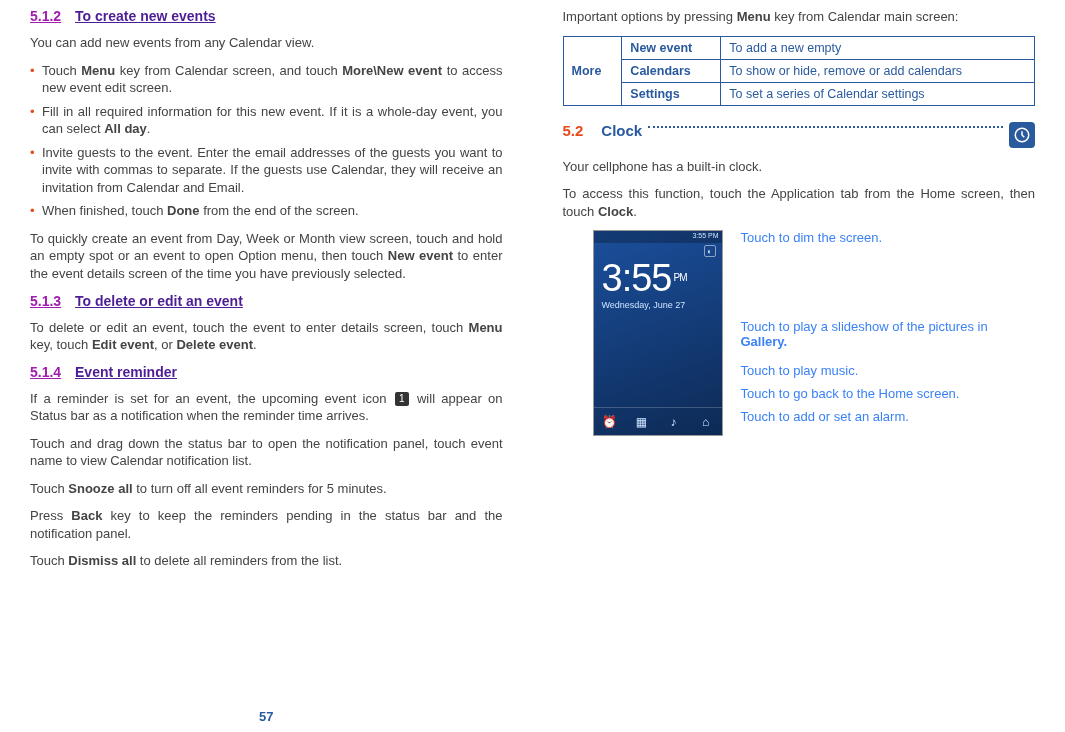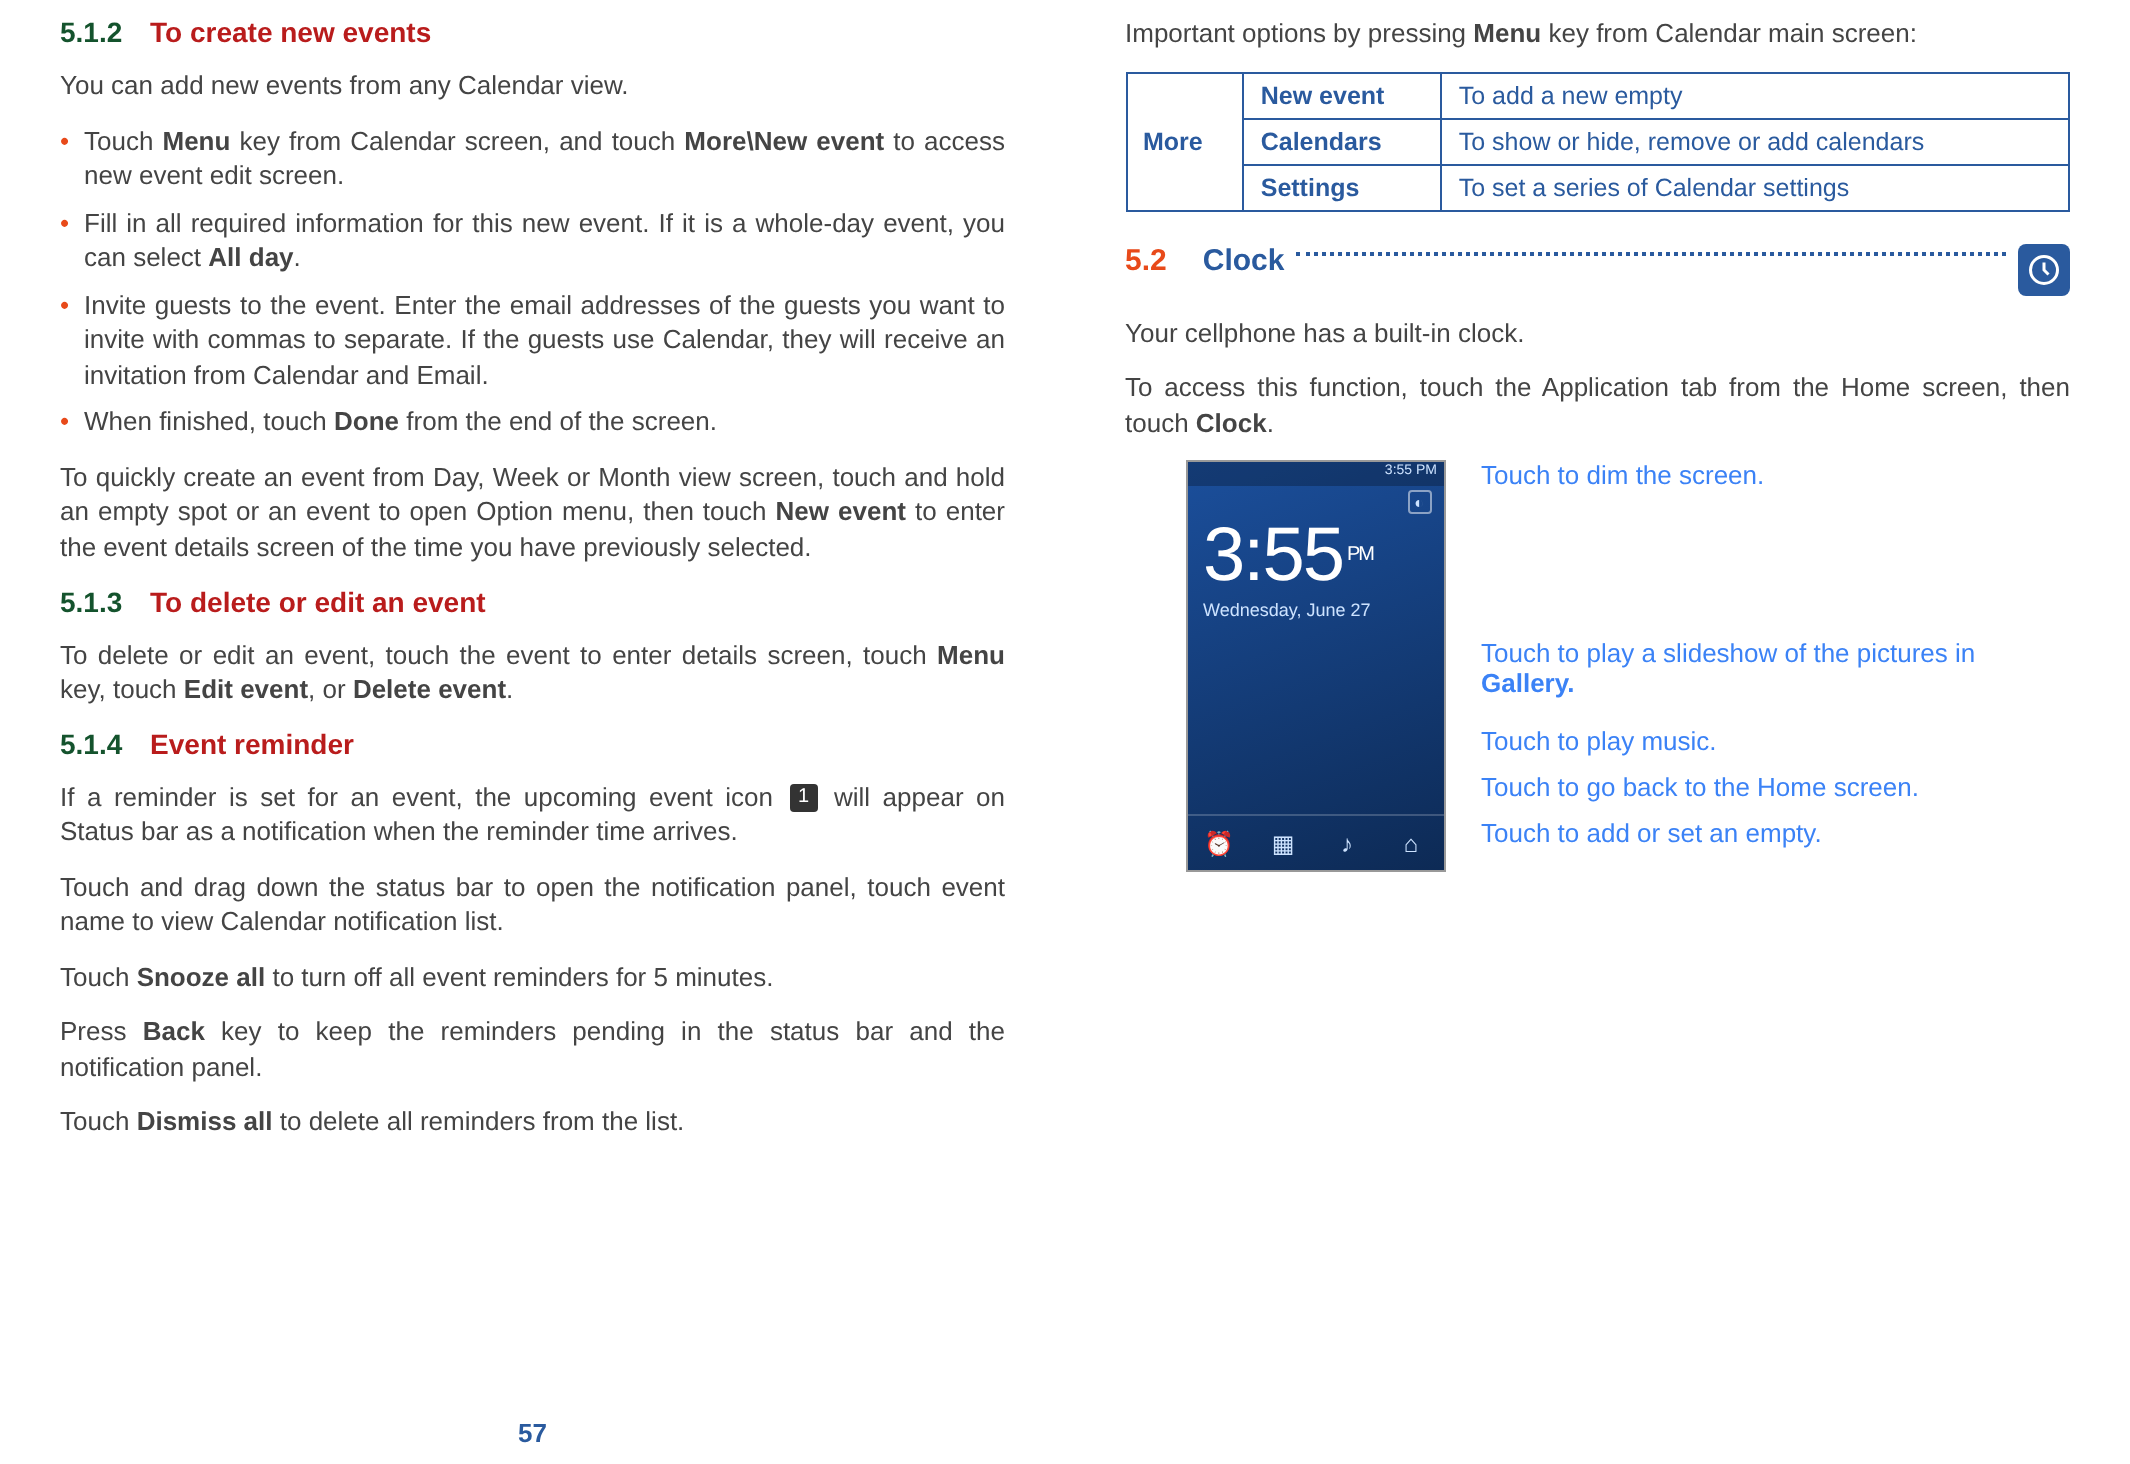--- a/index.html
+++ b/index.html
@@ -11,22 +11,22 @@
     height: 732px;
     display: flex;
     padding: 0;
     background: #fff;
   }
   .page {
     width: 50%;
     padding: 8px 30px 20px 30px;
     position: relative;
   }
-  .section-num { color: #14532d; font-weight: bold; }
-  .section-heading { color: #b91c1c; font-weight: bold; }
+  .section-num { color: #a21caf; font-weight: bold; text-decoration: underline; }
+  .section-heading { color: #4c1d95; font-weight: bold; text-decoration: underline; }
   h3 { font-size: 14px; margin-bottom: 10px; }
   h3 .section-num { margin-right: 10px; }
   p { margin-bottom: 10px; line-height: 1.35; text-align: justify; color:#444;}
   ul { list-style: none; padding: 0; margin: 0 0 10px 0; }
   ul li { position: relative; padding-left: 12px; margin-bottom: 6px; line-height: 1.35; text-align: justify; color:#444;}
   ul li::before { content: "•"; color: #e84a1a; position: absolute; left: 0; top: 0; }
   .bold { font-weight: bold; }
   .pagenum {
     position: absolute;
     bottom: 8px;
@@ -211,17 +211,17 @@
       </div>
     </div>
     <div class="callouts">
       <div>Touch to dim the screen.</div>
       <div style="height:46px"></div>
       <div>
         <span>Touch to play a slideshow of the pictures in </span><span class="bold">Gallery.</span>
       </div>
       <div style="margin-bottom:8px">Touch to play music.</div>
       <div style="margin-bottom:8px">Touch to go back to the Home screen.</div>
-      <div>Touch to add or set an empty.</div>
+      <div>Touch to add or set an alarm.</div>
     </div>
   </div>
 
 </div>
 
 </body></html>

